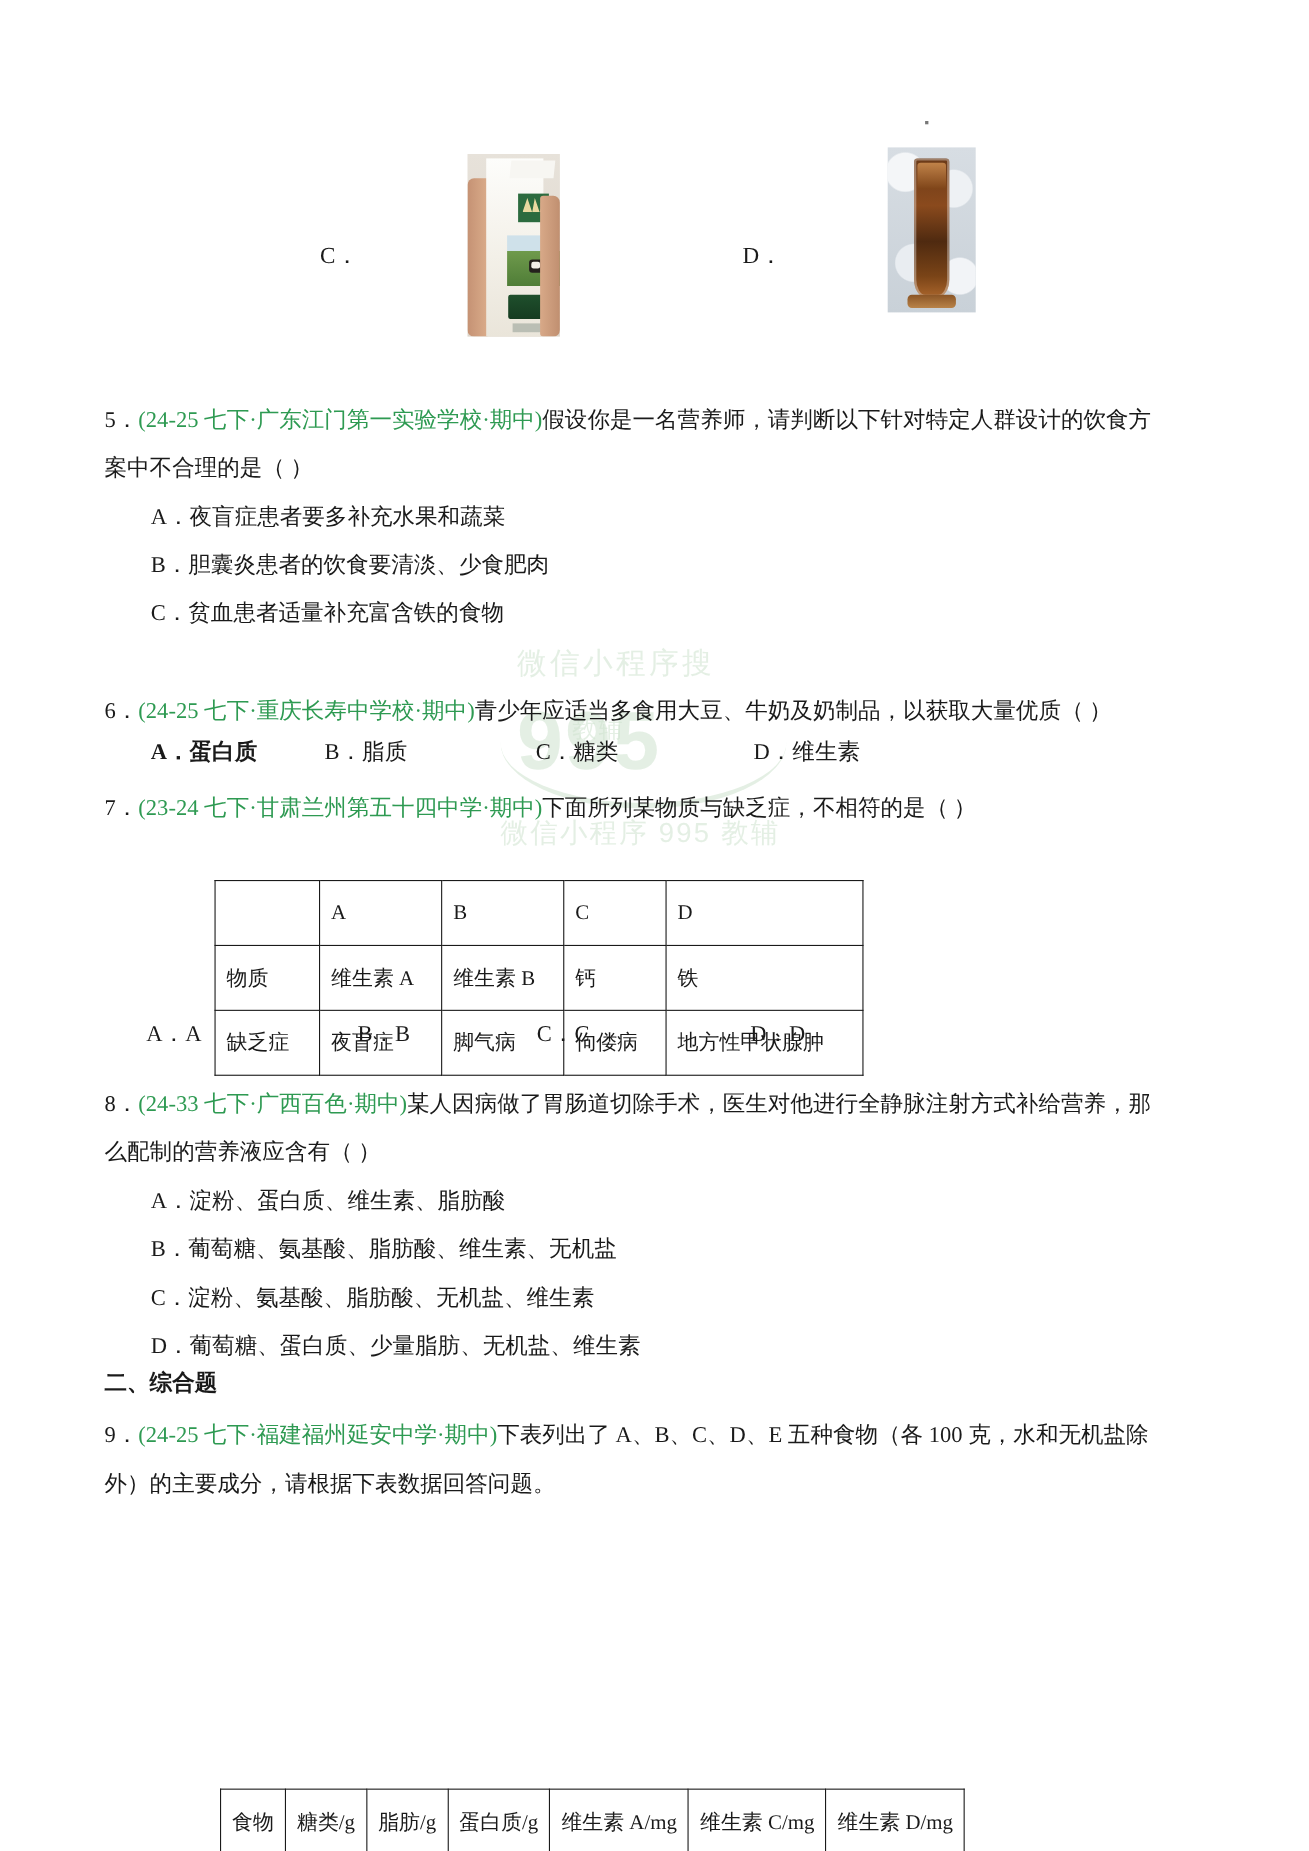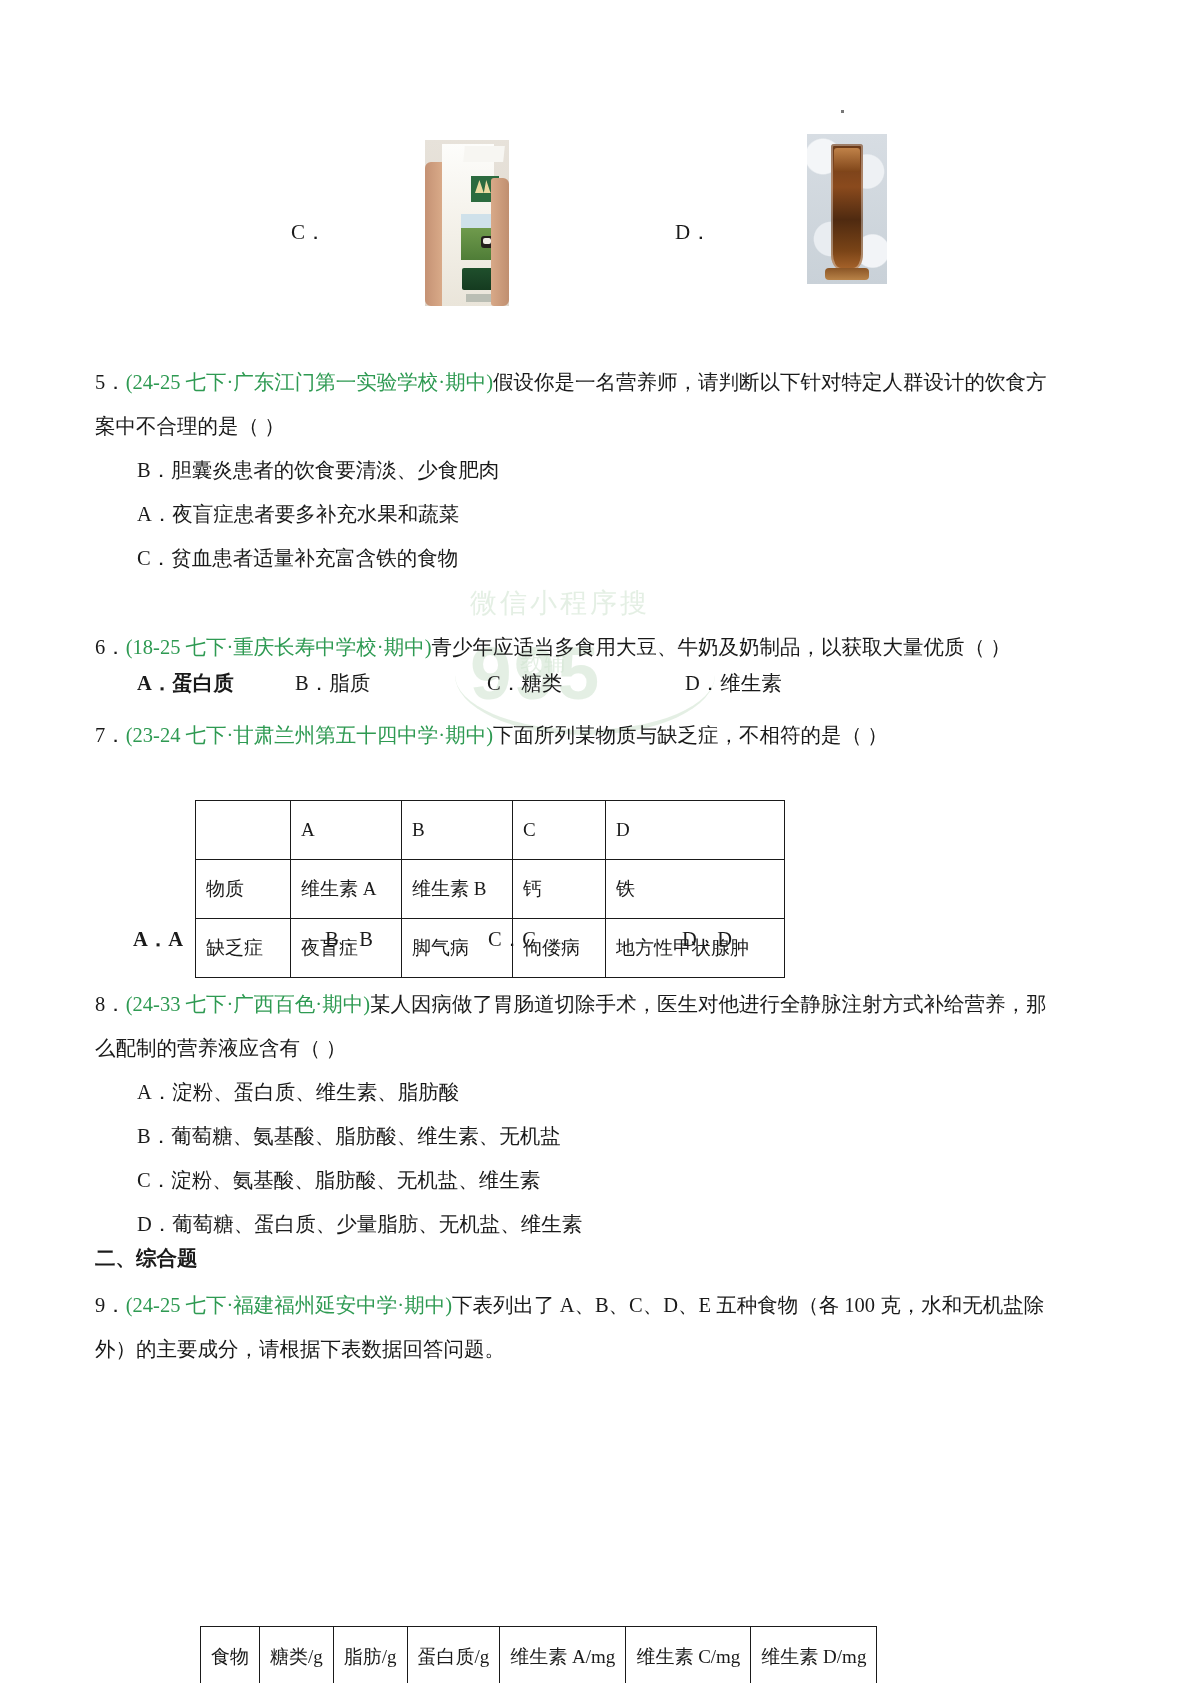--- a/index.html
+++ b/index.html
@@ -282,20 +282,21 @@
 </head>
 <body>
 
 <div id="page">
 
   <div class="watermark">
     <div class="wm-text wm-top">微信小程序搜</div>
     <div class="wm-text wm-big">995</div>
     <div class="wm-swoosh"></div>
     <div class="wm-text wm-sub">教辅</div>
+    <div class="wm-text wm-bottom">微信小程序 995 教辅</div>
   </div>
 
   <div class="content layer">
 
     <div class="opt-row">
 
       <div class="opt-block" style="left:196px; top:18px;">
         <span class="opt-letter">C．</span>
         <span style="display:inline-block;width:95px;"></span>
         <span class="opt-label">牛奶</span>
@@ -326,46 +327,46 @@
     <div class="photo cola-photo">
       <div class="glass"></div>
       <div class="glass-base"></div>
     </div>
 
     <div class="q" style="top:360px;">
       <div class="qline">
         <span class="qnum">5．</span><span class="src">(24-25 七下·广东江门第一实验学校·期中)</span><span>假设你是一名营养师，请判断以下针对特定人群设计的饮食方</span>
       </div>
       <div class="qline">案中不合理的是（    ）</div>
+      <div class="choice">A．夜盲症患者要多补充水果和蔬菜</div>
       <div class="choice">B．胆囊炎患者的饮食要清淡、少食肥肉</div>
-      <div class="choice">A．夜盲症患者要多补充水果和蔬菜</div>
       <div class="choice">C．贫血患者适量补充富含铁的食物</div>
     </div>
 
     <div class="q" style="top:625px;">
       <div class="qline">
-        <span class="qnum">6．</span><span class="src">(18-25 七下·重庆长寿中学校·期中)</span><span>青少年应适当多食用大豆、牛奶及奶制品，以获取大量优质（        ）</span>
+        <span class="qnum">6．</span><span class="src">(24-25 七下·重庆长寿中学校·期中)</span><span>青少年应适当多食用大豆、牛奶及奶制品，以获取大量优质（        ）</span>
       </div>
       <div class="choice-row">
         <span class="choice-inline" style="left:42px;font-weight:bold;">A．蛋白质</span>
         <span class="choice-inline" style="left:200px;">B．脂质</span>
         <span class="choice-inline" style="left:392px;">C．糖类</span>
         <span class="choice-inline" style="left:590px;">D．维生素</span>
       </div>
     </div>
 
     <div class="q" style="top:713px;">
       <div class="qline">
         <span class="qnum">7．</span><span class="src">(23-24 七下·甘肃兰州第五十四中学·期中)</span><span>下面所列某物质与缺乏症，不相符的是（        ）</span>
       </div>
     </div>
 
     <div class="q" style="top:925px;">
       <div class="choice-row">
-        <span class="choice-inline" style="left:38px;font-weight:bold;">A．A</span>
+        <span class="choice-inline" style="left:38px;">A．A</span>
         <span class="choice-inline" style="left:230px;">B．B</span>
         <span class="choice-inline" style="left:393px;">C．C</span>
         <span class="choice-inline" style="left:587px;">D．D</span>
       </div>
     </div>
 
     <div class="q" style="top:982px;">
       <div class="qline">
         <span class="qnum">8．</span><span class="src">(24-33 七下·广西百色·期中)</span><span>某人因病做了胃肠道切除手术，医生对他进行全静脉注射方式补给营养，那</span>
       </div>

